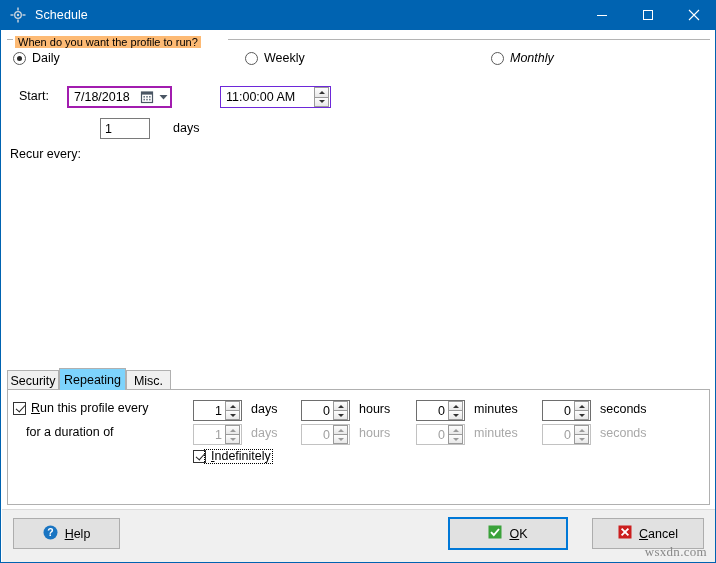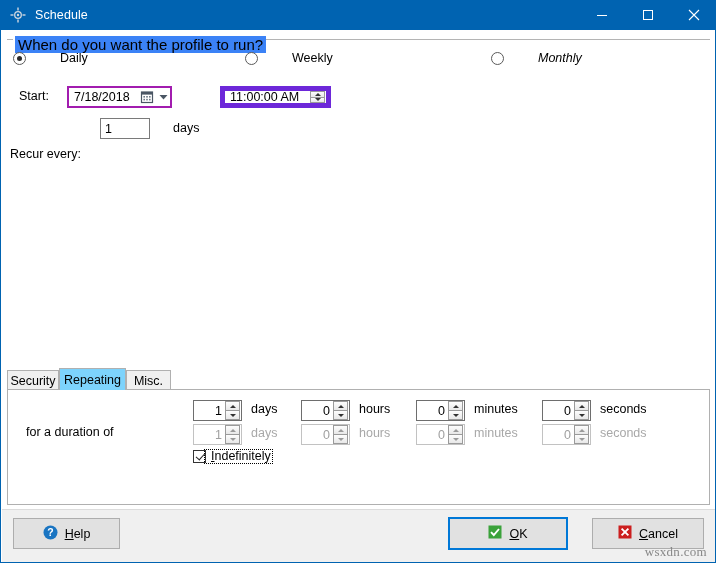--- a/index.html
+++ b/index.html
@@ -68,35 +68,34 @@
     position: absolute; left: 0; top: 7px;
     width: 6px; height: 1px; background: #b4b4b4;
   }
   #gb-line-right {
     position: absolute; left: 221px; top: 7px;
     right: 0; height: 1px; background: #b4b4b4;
   }
   #gb-caption {
     position: absolute;
     left: 8px; top: 4px;
-    font-size: 15px;
+    font-size: 11px;
     color: #000000;
-    background: #3b82f6;
+    background: #fdba74;
     padding: 0 3px;
     white-space: nowrap;
   }
 
   
   .radio-row {
     position: absolute;
     top: 49px;
     height: 18px;
     display: flex;
     align-items: center;
-    gap: 28px;
   }
   .radio-mark {
     width: 13px; height: 13px;
     border-radius: 50%;
     border: 1px solid #5a5a5a;
     background: #ffffff;
     box-sizing: border-box;
     position: relative;
     flex: none;
   }
@@ -149,21 +148,21 @@
     display: flex;
     align-items: center;
     justify-content: center;
     flex: none;
   }
   #time-box {
     position: absolute;
     left: 219px; top: 86px;
     width: 111px; height: 22px;
     box-sizing: border-box;
-    border: 5px solid #6d28d9;
+    border: 1px solid #6d28d9;
     background: #ffffff;
     display: flex;
     align-items: center;
   }
   #time-value {
     font-size: 12.5px;
     color: #000;
     margin-left: 5px;
     flex: 1;
     white-space: nowrap;
@@ -453,20 +452,24 @@
     <div class="tab selected" style="left:52px; width:67px; height:22px;">
       <span>Repeating</span>
     </div>
     <div class="tab" style="left:119px; width:45px; height:20px;">
       <span>Misc.</span>
     </div>
   </div>
 
   <div id="tab-body"></div>
 
+  <div class="cb-row" style="left:12px; top:401px;">
+    <span class="checkbox-mark checked"></span>
+    <span class="cb-text"><span class="acc">R</span><span>un this profile every</span></span>
+  </div>
   <div class="field-label" style="left:25px; top:425px;">for a duration of</div>
 
   <div class="num-box" style="left:192px; top:400px;">
     <span class="num-val">1</span>
     <span class="spinner">
       <span class="spin-btn up">
           <span class="spin-tri up"></span>
         </span>
       <span class="spin-btn down">
           <span class="spin-tri down"></span>

